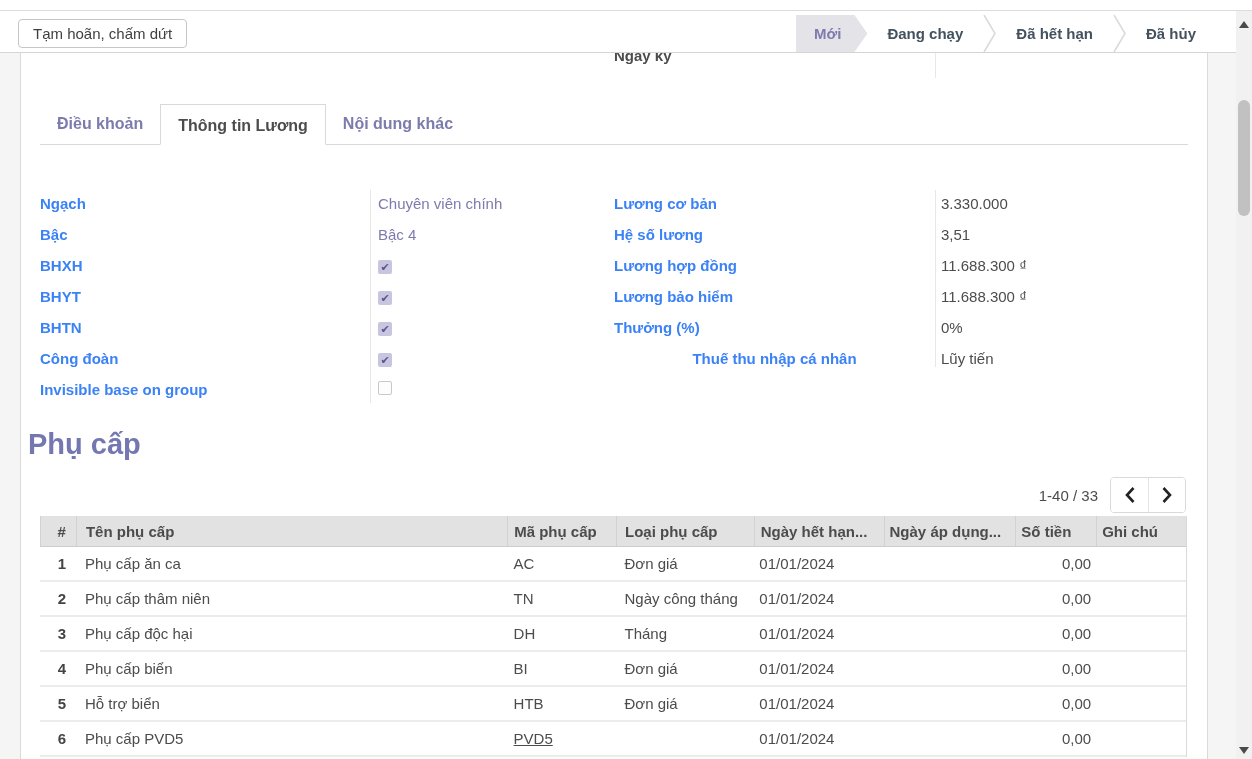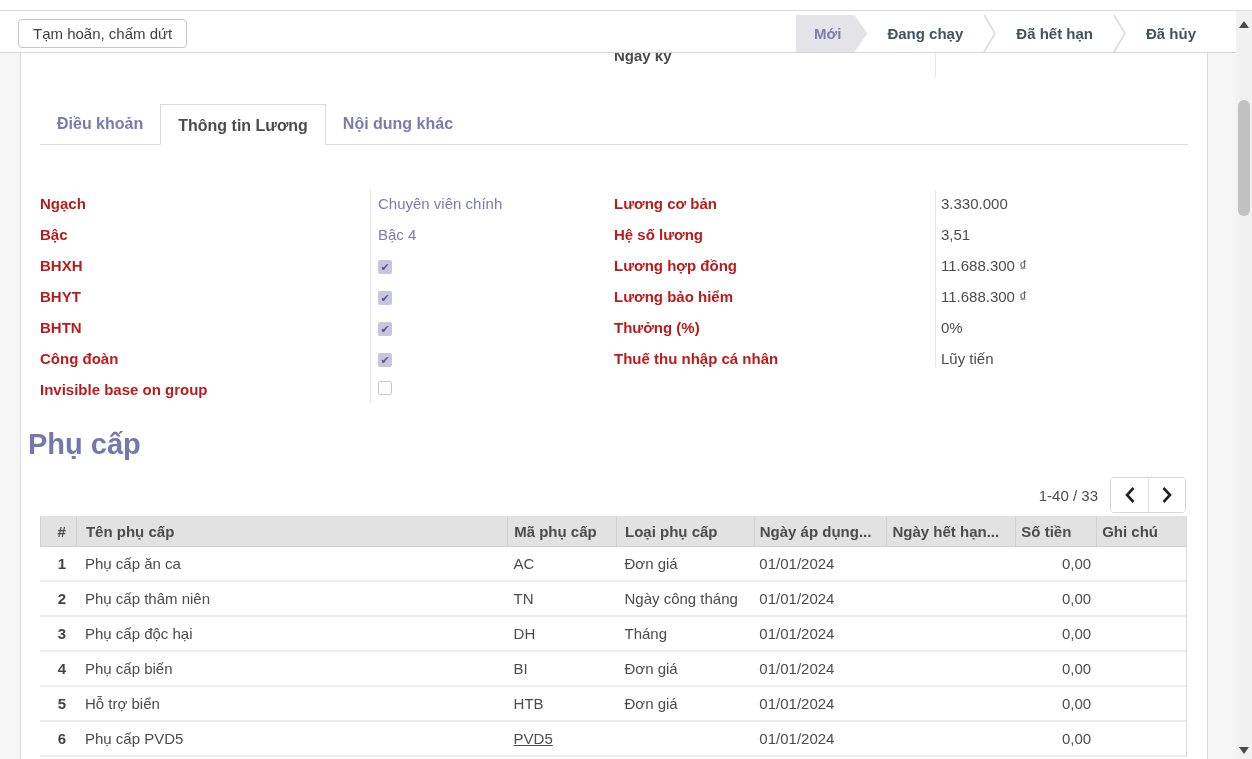--- a/index.html
+++ b/index.html
@@ -48,21 +48,21 @@
     height: 41px; line-height: 41px; padding: 0 17px; font-size: 16px;
     color: #7c7bad; cursor: pointer; white-space: nowrap; font-weight: bold;
   }
   .tab.active {
     background: #fff; color: #4c4c4c;
     border: 1px solid #d9d9d9; border-bottom: 1px solid #fff; margin-bottom: -1px;
   }
   
   .fgroup { position: absolute; }
   .frow { display: flex; height: 31px; align-items: center; }
-  .flabel { font-weight: bold; color: #b91c1c; flex: 0 0 auto; }
+  .flabel { font-weight: bold; color: #3b82f6; flex: 0 0 auto; }
   .fvalue { color: #4c4c4c; }
   .fvalue.link { color: #7c7bad; cursor: pointer; }
   .cb {
     width: 14px; height: 14px; border-radius: 2px; display: inline-flex;
     align-items: center; justify-content: center; cursor: default;
   }
   .cb.checked { background: #c8c5e0; color: #5b5588; font-size: 11px; line-height: 14px; }
   .cb.unchecked { background: #fdfdfd; border: 1px solid #c8c8c8; }
   
   .section-title { position: absolute; left: 28px; top: 428px; font-size: 29px; font-weight: bold; color: #7477b0; }
@@ -173,21 +173,21 @@
       </div>
       <div class="frow">
         <span class="flabel" style="width: 321px;">Lương bảo hiểm</span>
         <span style="padding-left: 6px;"><span class="fvalue">11.688.300 ₫</span></span>
       </div>
       <div class="frow">
         <span class="flabel" style="width: 321px;">Thưởng (%)</span>
         <span style="padding-left: 6px;"><span class="fvalue">0%</span></span>
       </div>
       <div class="frow">
-        <span class="flabel" style="width: 321px;">Thuế thu nhập cá nhân</span>
+        <span class="flabel" style="width: 321px; text-align: center;">Thuế thu nhập cá nhân</span>
         <span style="padding-left: 6px;"><span class="fvalue">Lũy tiến</span></span>
       </div>
     </div>
   <div class="vline" style="left:370px; top:190px; height:213px;"></div>
   <div class="vline" style="left:935px; top:190px; height:177px;"></div>
 
   <div class="section-title">Phụ cấp</div>
 
   <div class="pager">
     <span class="pager-range">1-40 / 33</span>
@@ -204,22 +204,22 @@
       </button>
     </div>
   </div>
 
   <div class="list">
     <div class="thead" id="thead">
         <div class="th al-r" style="width: 36px; padding-left: 0px; padding-right: 10px;">#</div>
         <div class="th" style="width: 432px; padding-left: 9px;">Tên phụ cấp</div>
         <div class="th" style="width: 109px; padding-left: 6px;">Mã phụ cấp</div>
         <div class="th" style="width: 138px; padding-left: 8px;">Loại phụ cấp</div>
+        <div class="th" style="width: 130px; padding-left: 6px;">Ngày hết hạn...</div>
         <div class="th" style="width: 132px; padding-left: 5px;">Ngày áp dụng...</div>
-        <div class="th" style="width: 130px; padding-left: 6px;">Ngày hết hạn...</div>
         <div class="th" style="width: 81px; padding-left: 5px;">Số tiền</div>
         <div class="th" style="width: 89px; padding-left: 5px;">Ghi chú</div>
       </div>
     <div id="tbody">
         <div class="trow">
           <div class="td al-r rownum" style="width: 36px; padding-left: 0px; padding-right: 10px;">1</div>
           <div class="td" style="width: 432px; padding-left: 9px;">Phụ cấp ăn ca</div>
           <div class="td" style="width: 109px; padding-left: 6px;">AC</div>
           <div class="td" style="width: 138px; padding-left: 8px;">Đơn giá</div>
           <div class="td" style="width: 132px; padding-left: 5px;">01/01/2024</div>

